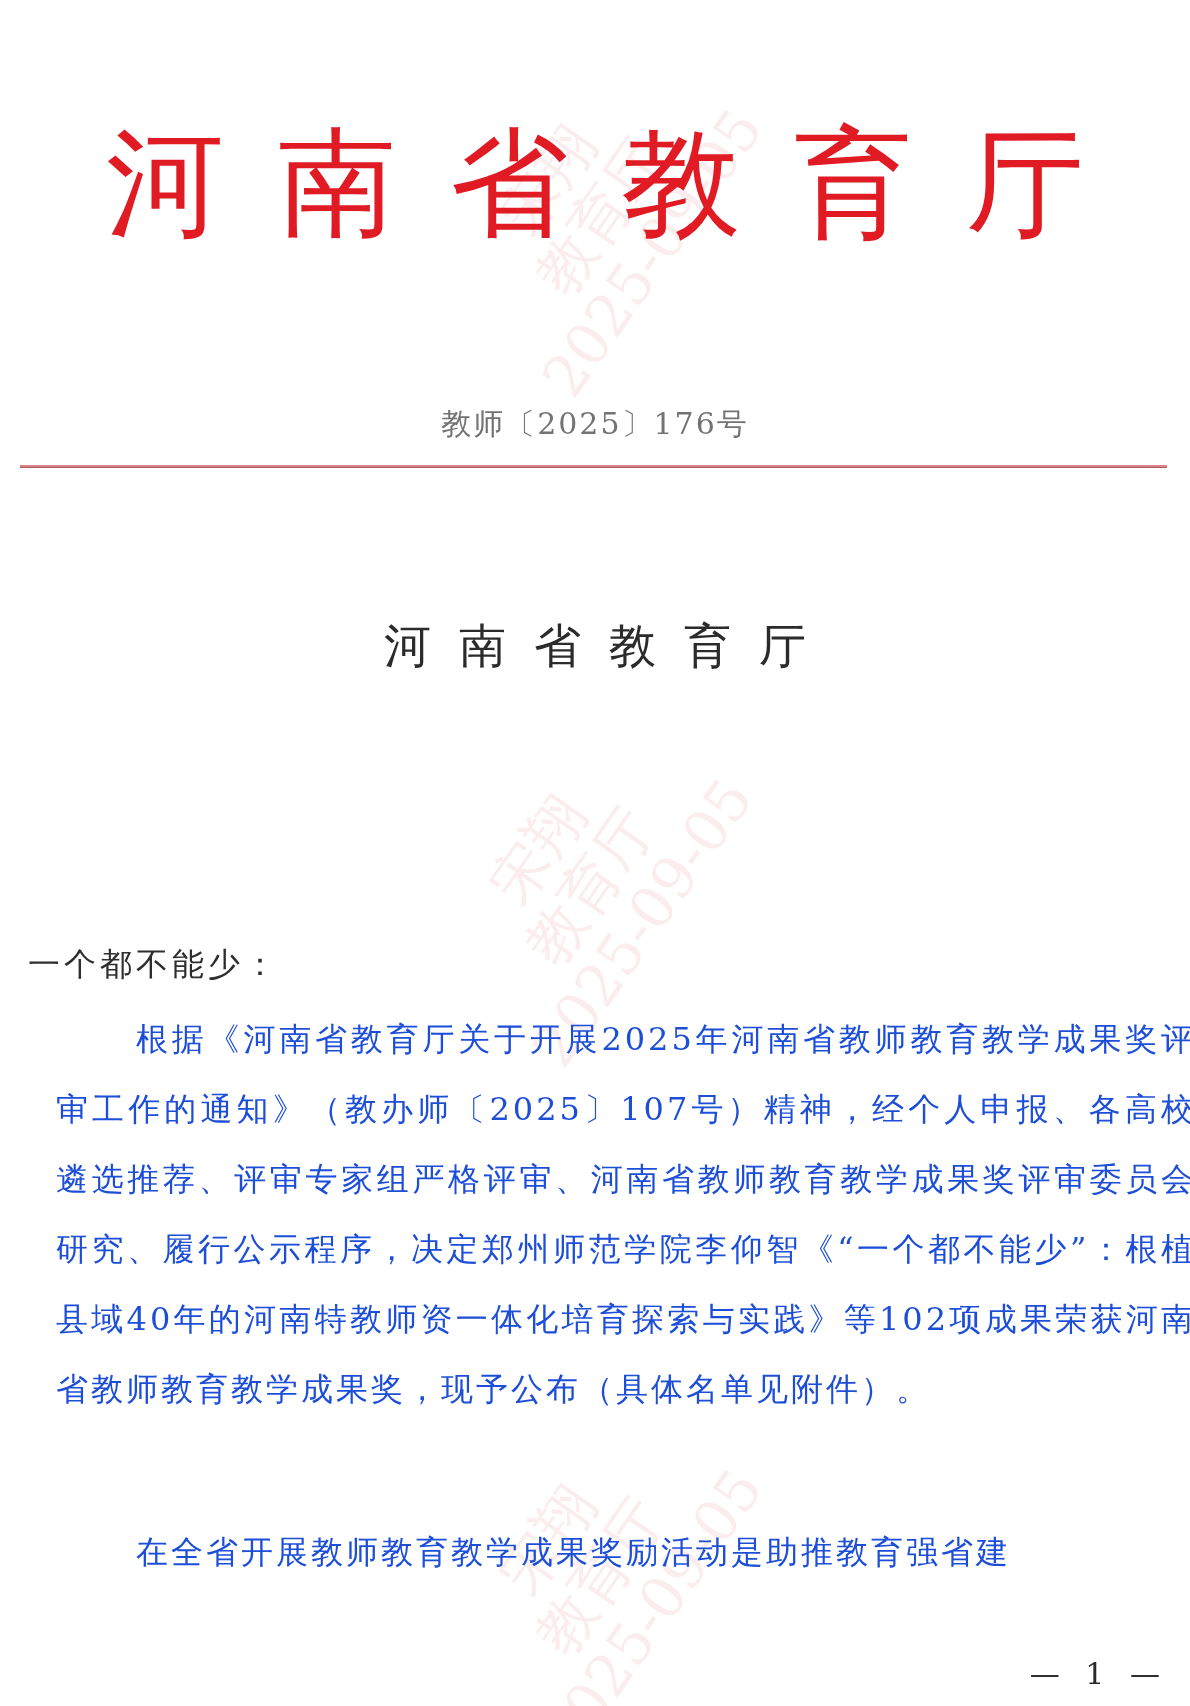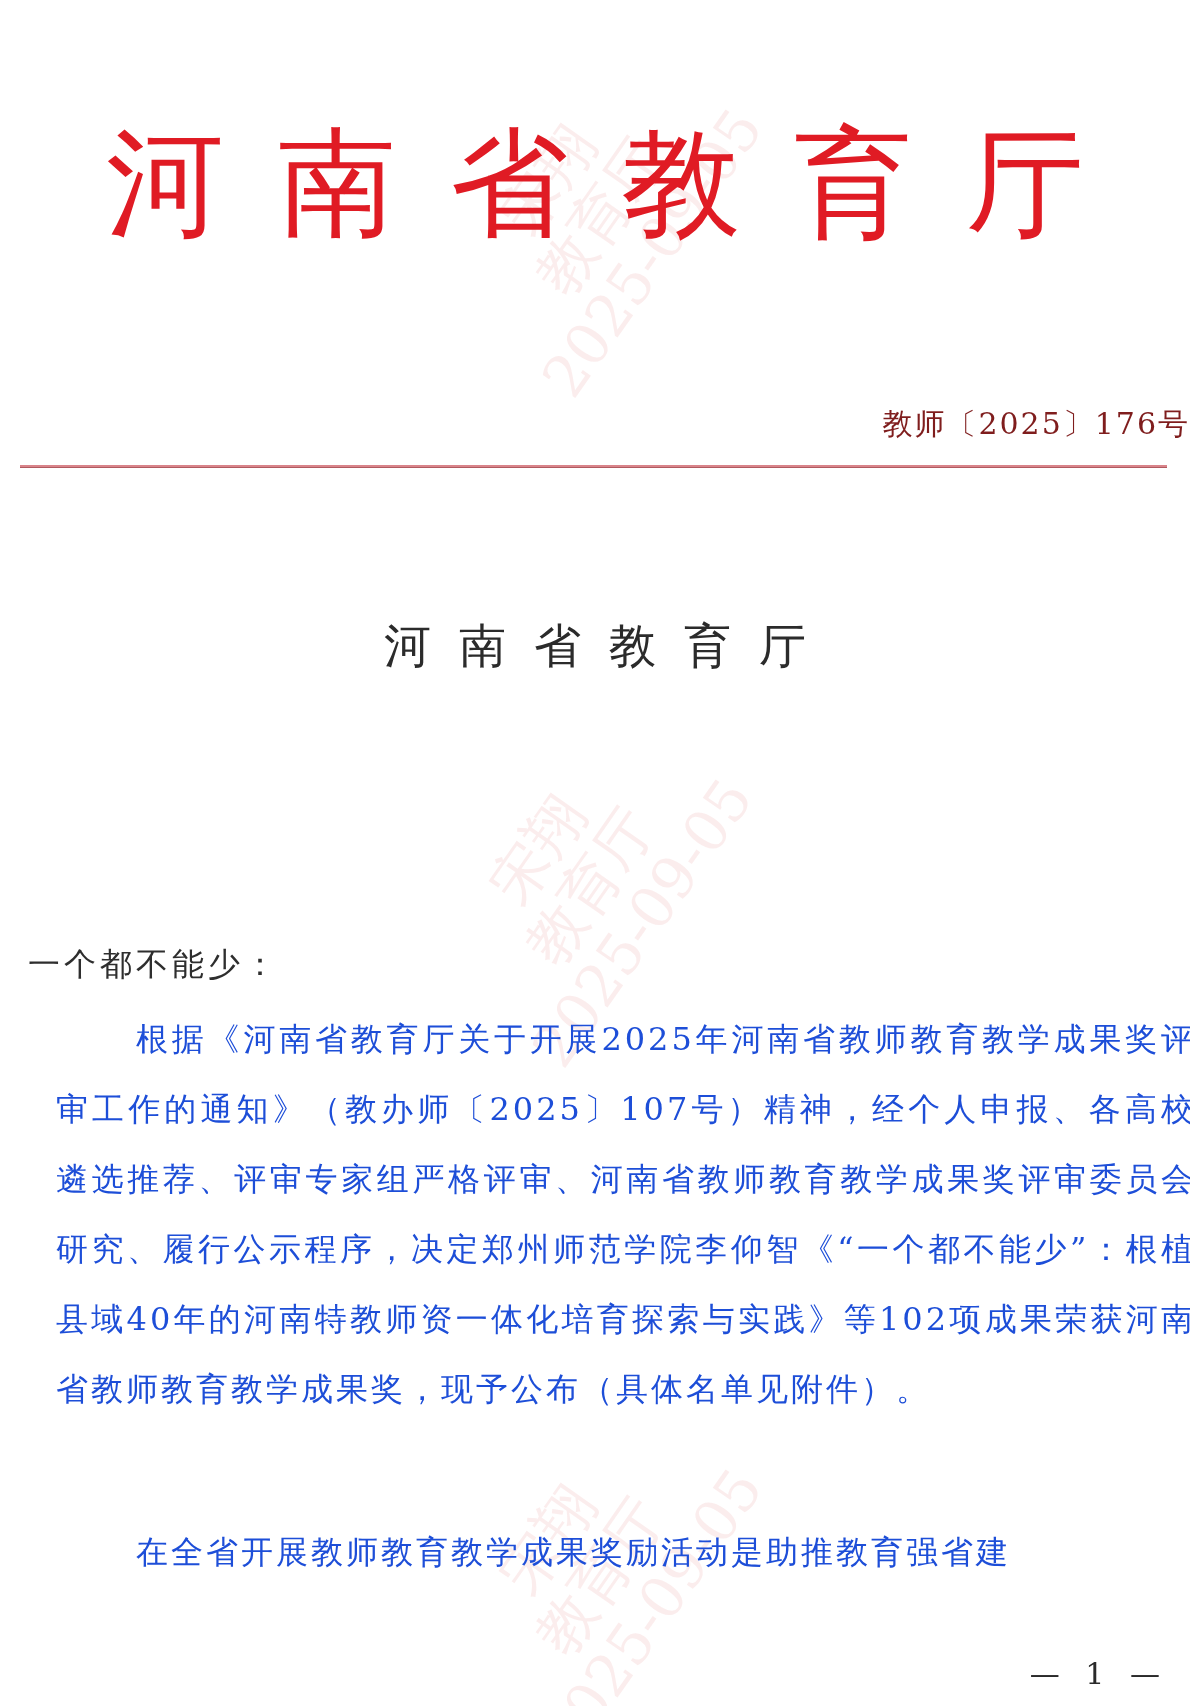--- a/index.html
+++ b/index.html
@@ -53,25 +53,25 @@
       letter-spacing: 54px;
       padding-left: 54px;
       font-weight: normal;
     }
 
     .doc-number {
       position: absolute;
       left: 0;
       right: 0;
       top: 404px;
-      text-align: right;
+      text-align: center;
       font-family: "DejaVu Serif", "Liberation Serif", serif;
       font-size: 30px;
       line-height: 40px;
-      color: #7f1d1d;
+      color: #737373;
       letter-spacing: 2px;
     }
 
     .separator {
       position: absolute;
       left: 20px;
       width: 1147px;
       top: 465px;
       height: 2px;
       background: #d9848a;

